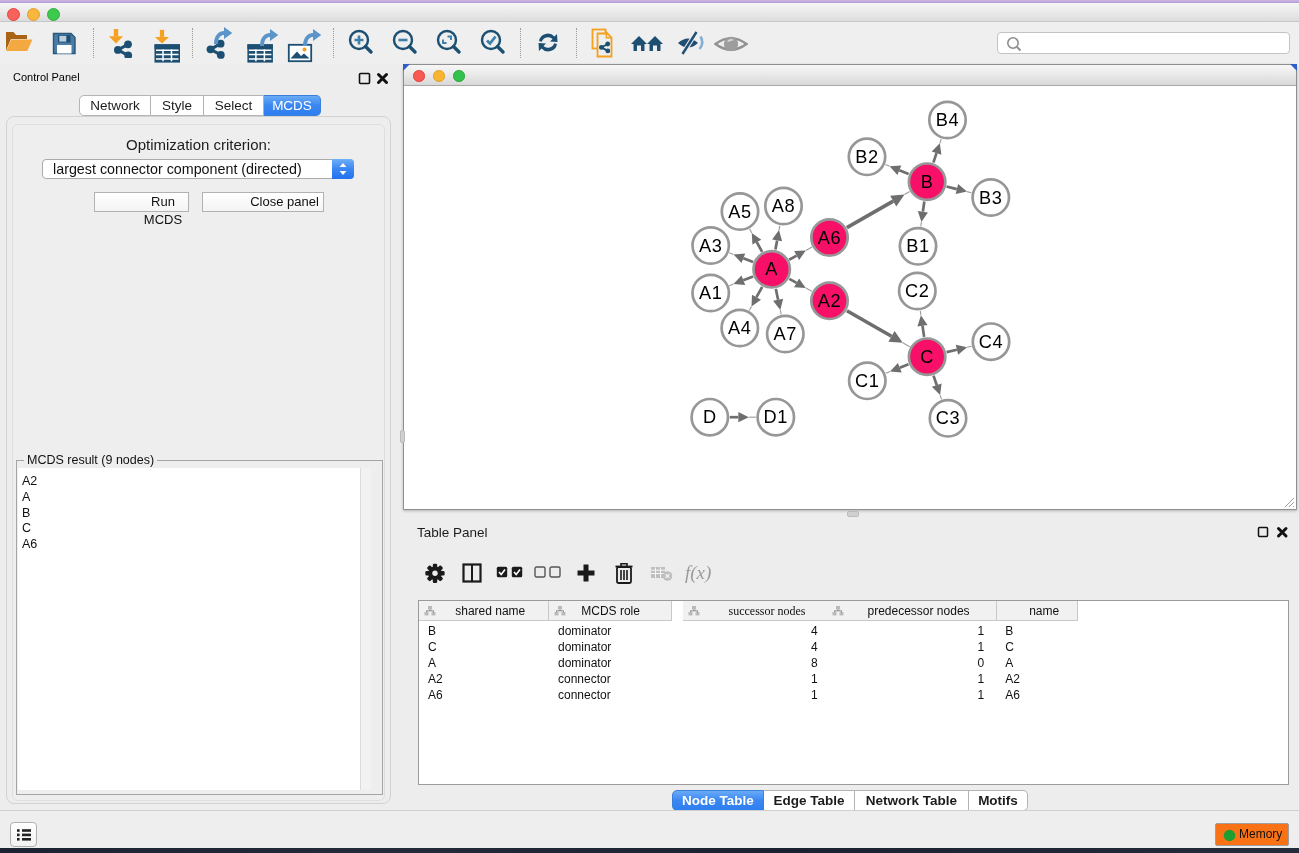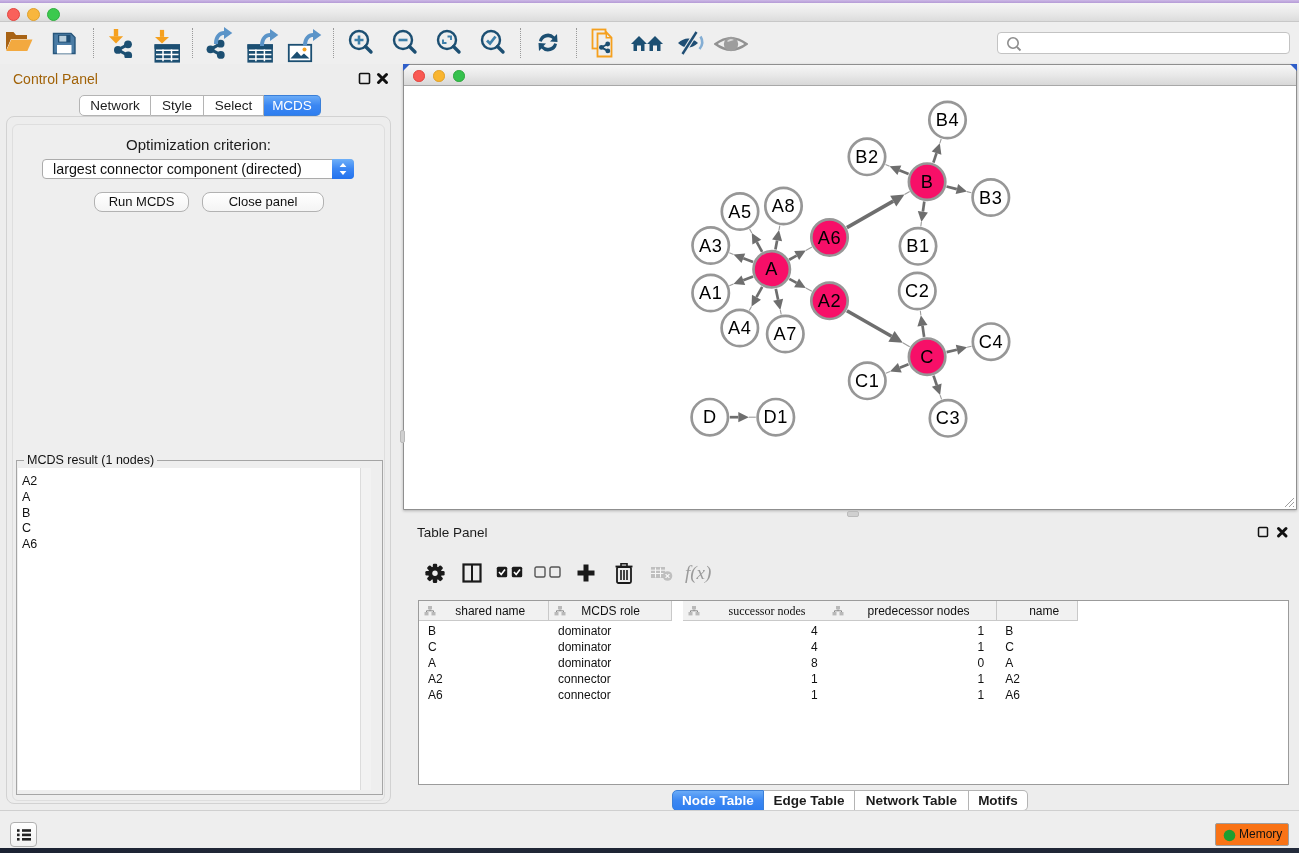--- a/index.html
+++ b/index.html
@@ -12,39 +12,39 @@
   background:linear-gradient(180deg,#f5f5f5 0%,#e9e9e9 55%,#dcdcdc 100%);
   border-bottom:1px solid #c8c8c8; }
 .titlebar .ttl { position:absolute; left:0; right:0; top:3px; text-align:center;
   font-size:13px; color:#404040; }
 .tl { position:absolute; border-radius:50%; width:13px; height:13px; top:5px; }
 .toolbar { left:0; top:22px; width:1299px; height:42px; background:#efefef; }
 .sep { position:absolute; top:6px; width:0; height:30px; border-left:1px dotted #9a9a9a; }
 .searchbox { position:absolute; left:997px; top:10px; width:293px; height:22px;
   background:#ffffff; border:1px solid #c3c3c3; border-radius:4px; }
 
-.cp-title { left:13px; top:71px; font-size:14px; color:#a16207; }
+.cp-title { left:13px; top:71px; font-size:11px; color:#000000; }
 .panel-body { left:6px; top:116px; width:385px; height:688px;
   background:#ededed; border:1px solid #d2d2d2; border-radius:8px; }
 .tabs { position:absolute; display:flex; height:21px; }
 .tab { height:21px; background:#ffffff; border:1px solid #b4b4b4; border-left:none;
   font-size:13.5px; color:#1c1c1c; text-align:center; line-height:20px; }
 .tab.first { border-left:1px solid #b4b4b4; border-radius:5px 0 0 5px; }
 .tab.last { border-radius:0 5px 5px 0; }
 .tab.sel { background:linear-gradient(180deg,#6aabf7 0%,#3b87f2 50%,#2e7ef0 100%);
   color:#ffffff; border-color:#3a7fd8; }
 .optlabel { left:6px; top:136px; width:385px; text-align:center; font-size:15px; color:#1c1c1c; }
 .selectbox { left:42px; top:159px; width:312px; height:20px; background:#ffffff;
   border:1px solid #ababab; border-radius:4px; font-size:14.3px; color:#111;
   line-height:19px; padding-left:10px; }
 .spinner { left:332px; top:159px; width:22px; height:20px; border-radius:0 4px 4px 0;
   background:linear-gradient(180deg,#6fb0f8 0%,#3c87f3 48%,#2272ee 100%); }
 .btn { position:absolute; height:20px; background:linear-gradient(180deg,#ffffff 0%,#f4f4f4 100%);
-  border:1px solid #b2b2b2; border-radius:8px; font-size:13px; color:#111;
-  text-align:center; line-height:18px; }
+  border:1px solid #b2b2b2; border-radius:0; font-size:13px; color:#111;
+  text-align:center; line-height:18px;padding-left:43px; }
 .fieldset { left:16px; top:460px; width:367px; height:335px; border:1px solid #a5a5a5; }
 .fieldset .legend { position:absolute; left:7px; top:-8px; background:#eeeeee;
   padding:0 3px; font-size:12.5px; color:#111; }
 .mcdslist { left:18px; top:468px; width:353px; height:322px; background:#ffffff;
   font-size:12.5px; color:#111; line-height:15.8px; padding:6px 0 0 4px; }
 .mcdsscroll { left:360px; top:468px; width:11px; height:322px; background:#f2f2f2;
   border-left:1px solid #dcdcdc; }
 
 .netwin { left:403px; top:64px; width:894px; height:446px; background:#ffffff;
   border:1px solid #8f8f8f; border-radius:5px 5px 0 0;
@@ -234,21 +234,21 @@
 <div class="abs selectbox">largest connector component (directed)</div>
 <div class="abs spinner">
   <svg width="22" height="20">
     <path d="M11 4 L14.4 8 L7.6 8 Z" fill="#ffffff"></path>
     <path d="M11 16 L14.4 12 L7.6 12 Z" fill="#ffffff"></path>
   </svg>
 </div>
 <div class="abs btn" style="left:94px; top:192px; width:95px;">Run MCDS</div>
 <div class="abs btn" style="left:202px; top:192px; width:122px;">Close panel</div>
 <div class="abs fieldset">
-    <div class="legend">MCDS result (1 nodes)</div>
+    <div class="legend">MCDS result (9 nodes)</div>
   </div>
 <div class="abs mcdslist">A2<br>A<br>B<br>C<br>A6</div>
 <div class="abs mcdsscroll"></div>
 
 <div class="abs netwin">
   <div class="nettitle">
     <div class="ntl" style="left:9px; background:#f95953; border:1px solid #e2403a;"></div>
     <div class="ntl" style="left:29px; background:#f9b52f; border:1px solid #e0a024;"></div>
     <div class="ntl" style="left:49px; background:#35c14d; border:1px solid #29a63a;"></div>
   </div>

